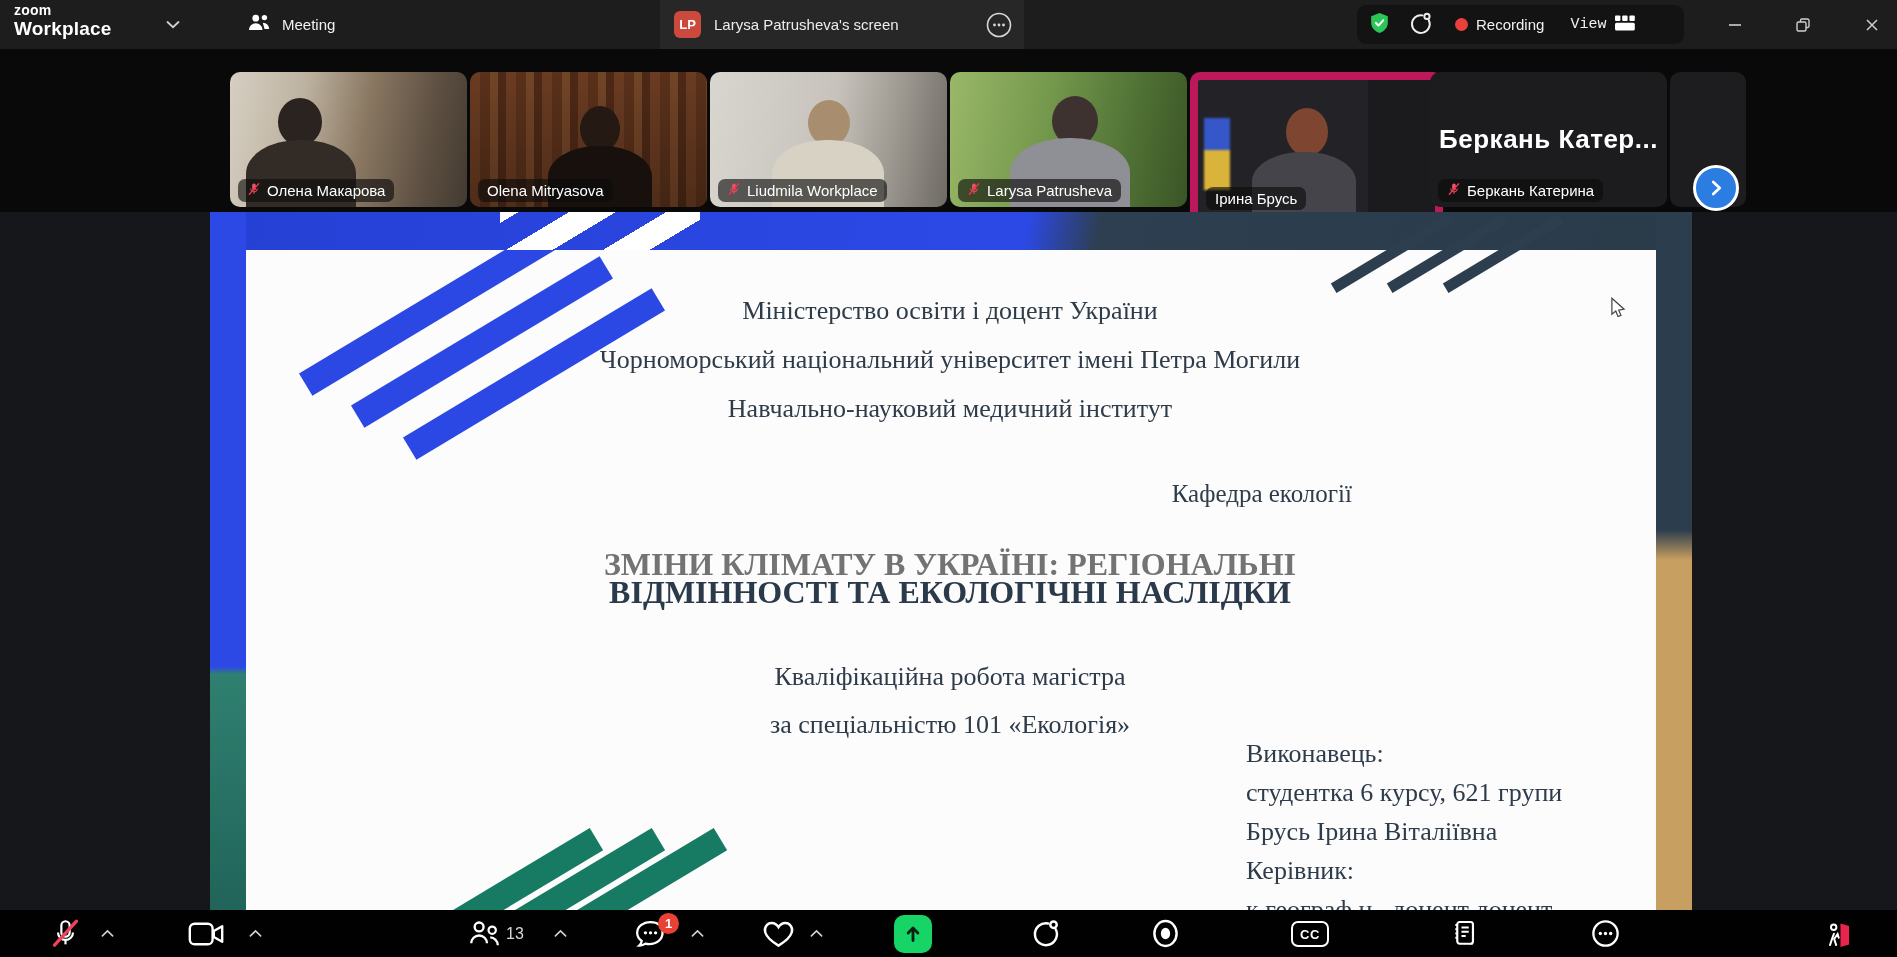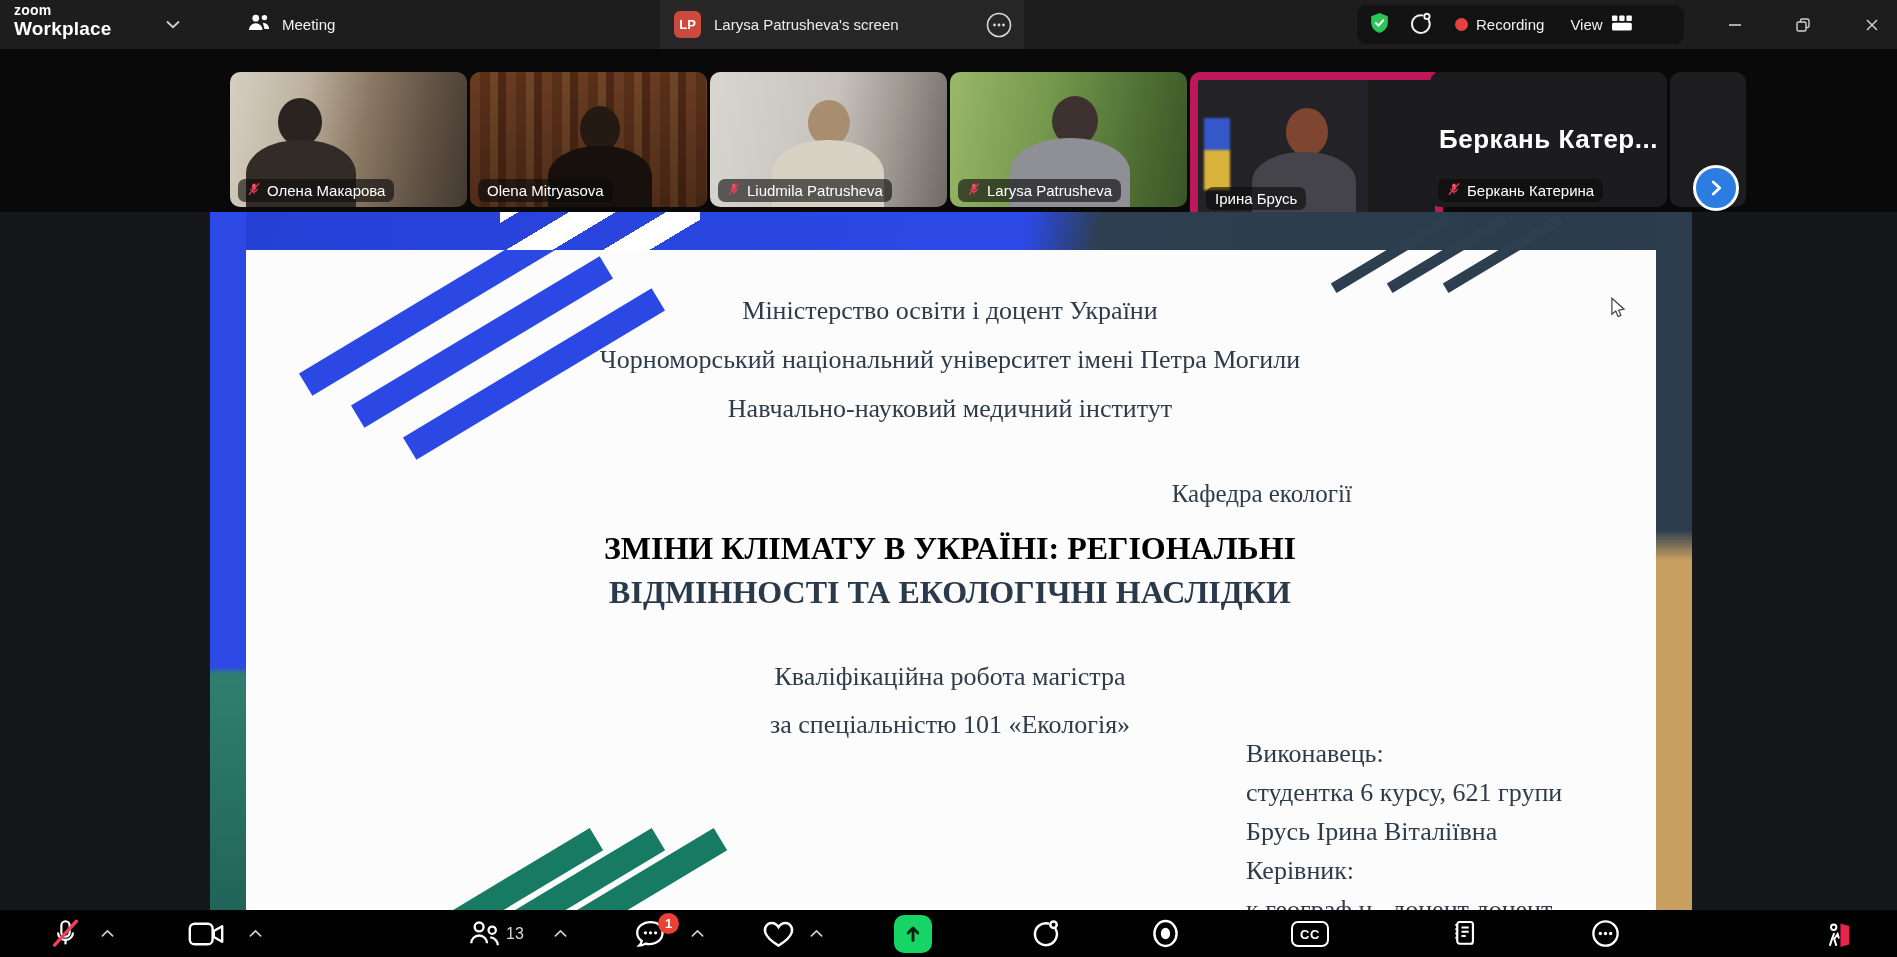--- a/index.html
+++ b/index.html
@@ -15,21 +15,21 @@
   #logo-chevron{left:166px;top:15px;}
   #meeting-tab{left:246px;top:0;height:49px;display:flex;align-items:center;gap:10px;color:#f2f2f2;font-size:15px;}
   #screen-tab{left:660px;top:0;width:364px;height:49px;background:#272727;display:flex;align-items:center;}
   #lp-avatar{left:14px;top:11px;width:27px;height:27px;border-radius:6px;background:#cc4a3d;
              color:#fff;font-size:13px;font-weight:700;display:flex;align-items:center;justify-content:center;position:absolute;}
   #screen-tab-title{margin-left:54px;color:#ececec;font-size:15px;white-space:nowrap;}
   #tab-more{position:absolute;right:12px;top:12px;}
   #status-pill{left:1357px;top:5px;width:327px;height:39px;background:#131313;border-radius:9px;
                display:flex;align-items:center;color:#f0f0f0;font-size:15px;}
   #rec-dot{width:13px;height:13px;border-radius:50%;background:#e8413c;margin:0 8px 0 22px;}
-  #view-label{margin-left:26px;}
+  #view-label{margin-left:26px;font-family:Liberation Mono, monospace;}
   .winctl{top:12px;width:26px;height:26px;display:flex;align-items:center;justify-content:center;}
 
   
   #strip{left:0;top:49px;width:1897px;height:163px;background:#09090a;}
   .tile{position:absolute;top:23px;width:237px;height:135px;border-radius:10px;overflow:hidden;background:#1c1c1f;}
   .tile.active{border:8px solid #be185d;}
   .head{position:absolute;border-radius:50%;}
   .torso{position:absolute;border-radius:48% 48% 0 0;}
   .pill{position:absolute;left:8px;bottom:5px;display:flex;align-items:center;gap:6px;
         background:rgba(12,12,12,.62);border-radius:7px;padding:3px 9px;color:#fff;font-size:15px;white-space:nowrap;}
@@ -179,21 +179,21 @@
     <div class="tile t3" style="left:710px">
       <div class="head" style="left:98px;top:28px;width:42px;height:46px;background:#a88e6e"></div>
       <div class="torso" style="left:62px;top:68px;width:112px;height:70px;background:#d8d2c4"></div>
       <div class="pill">
         <span><svg viewBox="0 0 24 24" width="14" height="14">
               <path d="M12 2.5c1.8 0 3.2 1.4 3.2 3.2v5.6a3.2 3.2 0 0 1-6.4 0V5.7c0-1.8 1.4-3.2 3.2-3.2z" fill="#f05064"></path>
               <path d="M6.2 11.2a5.8 5.8 0 0 0 11.6 0" fill="none" stroke="#f05064" stroke-width="1.7"></path>
               <path d="M12 17v3.4" stroke="#f05064" stroke-width="1.7"></path>
               <path d="M4 21 20 3" stroke="#e8344f" stroke-width="2.4" stroke-linecap="round"></path>
             </svg></span>
-        <span>Liudmila Patrusheva</span>
+        <span>Liudmila Workplace</span>
       </div>
     </div>
 
     <div class="tile t4" style="left:950px">
       <div class="head" style="left:102px;top:24px;width:46px;height:50px;background:#3e3230"></div>
       <div class="torso" style="left:60px;top:66px;width:120px;height:72px;background:#8f8f96"></div>
       <div class="pill">
         <span><svg viewBox="0 0 24 24" width="14" height="14">
               <path d="M12 2.5c1.8 0 3.2 1.4 3.2 3.2v5.6a3.2 3.2 0 0 1-6.4 0V5.7c0-1.8 1.4-3.2 3.2-3.2z" fill="#f05064"></path>
               <path d="M6.2 11.2a5.8 5.8 0 0 0 11.6 0" fill="none" stroke="#f05064" stroke-width="1.7"></path>
@@ -253,21 +253,21 @@
       <div class="stripe" style="left:1226px;top:36px;width:135px;height:11px;background:#2d3e4f"></div>
 
       <div class="stripe" style="left:210px;top:663px;width:190px;height:26px;background:#177a63"></div>
       <div class="stripe" style="left:272px;top:663px;width:190px;height:26px;background:#177a63"></div>
       <div class="stripe" style="left:334px;top:663px;width:190px;height:26px;background:#177a63"></div>
 
       <div class="serif center-line" style="top:84px;font-size:26px">Міністерство освіти і доцент України</div>
       <div class="serif center-line" style="top:133px;font-size:26px">Чорноморський національний університет імені Петра Могили</div>
       <div class="serif center-line" style="top:182px;font-size:26px">Навчально-науковий медичний інститут</div>
       <div class="serif" style="position:absolute;right:340px;top:268px;font-size:25px">Кафедра екології</div>
-      <div class="serif center-line" style="top:318px;font-size:32px;font-weight:700;color:#000000">ЗМІНИ КЛІМАТУ В УКРАЇНІ: РЕГІОНАЛЬНІ</div>
+      <div class="serif center-line" style="top:334px;font-size:32px;font-weight:700;color:#737373">ЗМІНИ КЛІМАТУ В УКРАЇНІ: РЕГІОНАЛЬНІ</div>
       <div class="serif center-line" style="top:362px;font-size:32px;font-weight:700;color:#2b3a4a">ВІДМІННОСТІ ТА ЕКОЛОГІЧНІ НАСЛІДКИ</div>
       <div class="serif center-line" style="top:450px;font-size:26px">Кваліфікаційна робота магістра</div>
       <div class="serif center-line" style="top:498px;font-size:26px">за спеціальністю 101 «Екологія»</div>
       <div class="serif" style="position:absolute;left:1036px;top:522px;font-size:26px;line-height:39px">
         <div>Виконавець:</div>
         <div>студентка 6 курсу, 621 групи</div>
         <div>Брусь Ірина Віталіївна</div>
         <div>Керівник:</div>
         <div>к.географ.н.,  доцент  доцент</div>
       </div>

